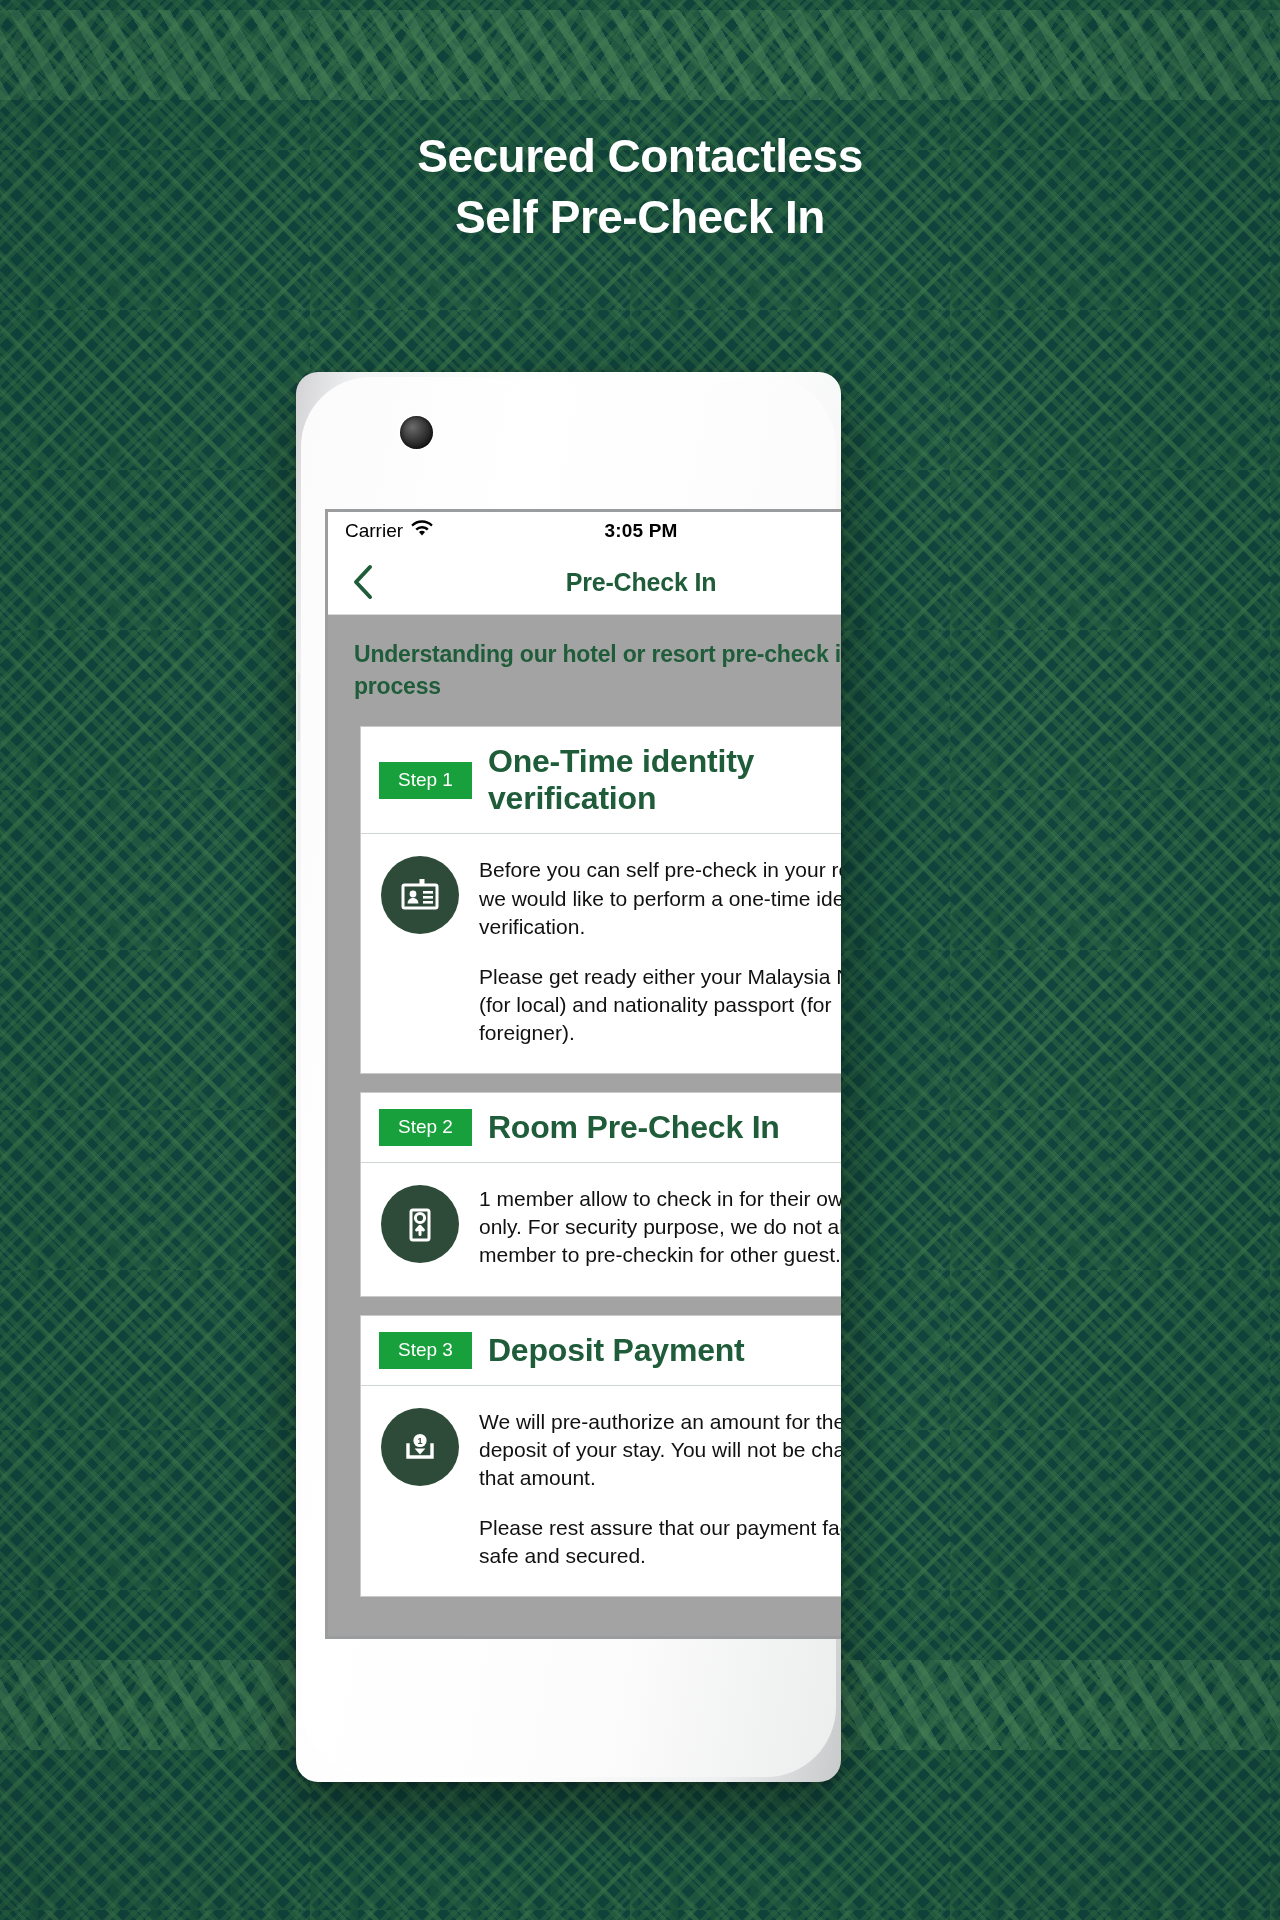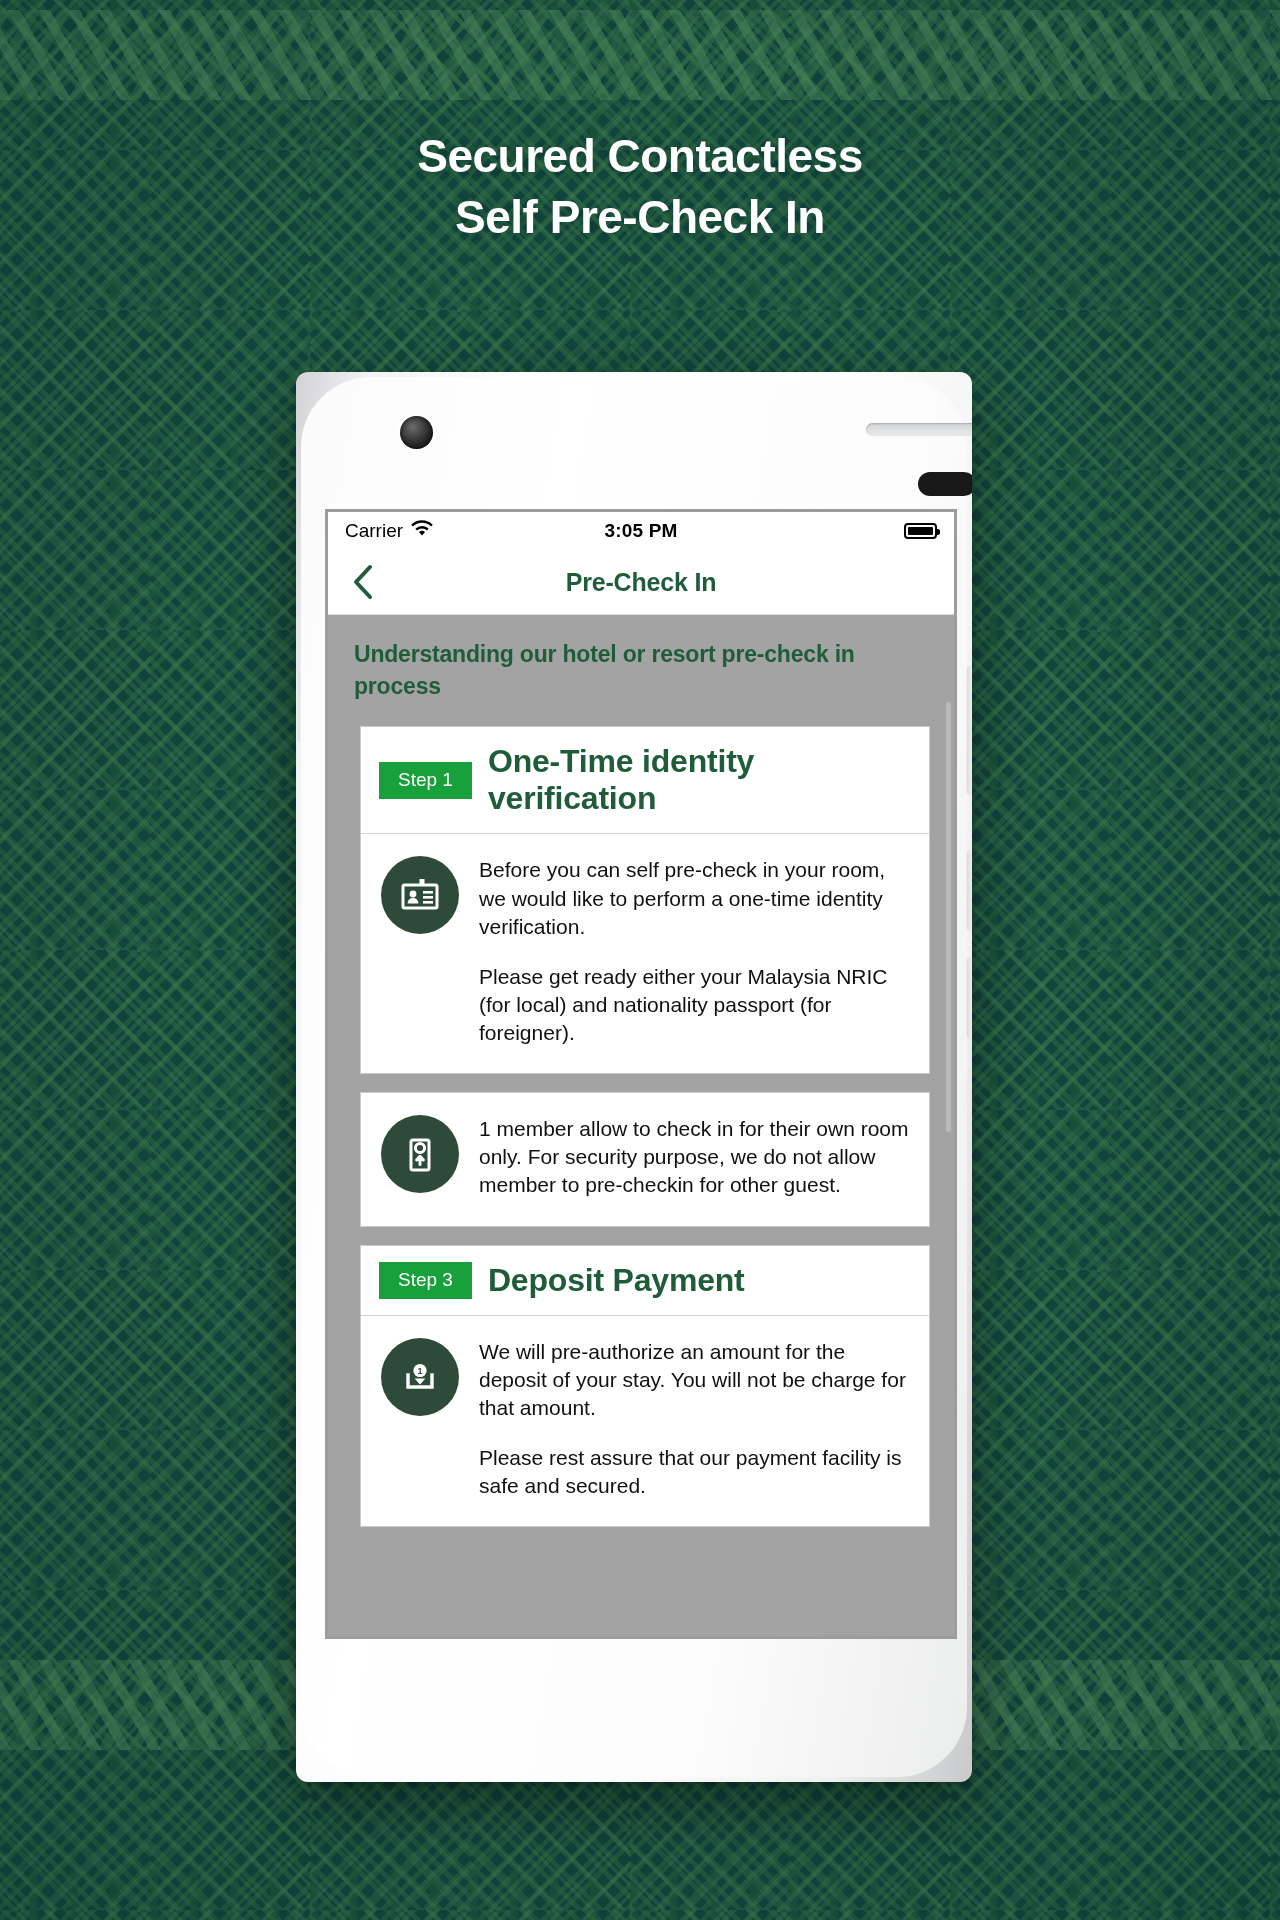--- a/index.html
+++ b/index.html
@@ -85,23 +85,23 @@
     letter-spacing: -0.5px;
     text-shadow: 0 2px 10px rgba(0,40,30,0.35);
   }
   .headline .l2 { display: block; }
 
   
   .phone {
     position: absolute;
     left: 296px;
     top: 372px;
-    width: 676px;
+    width: 545px;
     height: 1410px;
-    border-radius: 12px;
+    border-radius: 22px;
     background: linear-gradient(100deg, #d2d2d4 0%, #f2f3f4 8%, #fdfdfd 26%, #ffffff 55%, #f0f1f2 84%, #c8c9cb 100%);
     box-shadow: 0 26px 60px rgba(0,0,0,0.38), 0 2px 6px rgba(0,0,0,0.25);
     overflow: hidden;
   }
   .phone-inner {
     position: absolute;
     inset: 5px;
     border-radius: 70px;
     background: linear-gradient(100deg, #fbfbfc 0%, #ffffff 30%, #fcfcfd 70%, #eceded 100%);
   }
@@ -374,20 +374,24 @@
             </svg>
           </div>
           <div class="card-text">
             <p>Before you can self pre-check in your room, we would like to perform a one-time identity verification.</p>
             <p>Please get ready either your Malaysia NRIC (for local) and nationality passport (for foreigner).</p>
           </div>
         </div>
       </div>
 
       <div class="card">
+        <div class="card-head">
+          <span class="badge">Step 2</span>
+          <span class="card-title">Room Pre-Check In</span>
+        </div>
         <div class="card-body">
           <div class="icon-circle">
             <svg width="44" height="44" viewBox="0 0 44 44">
               <path d="M15 8h14a2 2 0 0 1 2 2v26a2 2 0 0 1-2 2H15a2 2 0 0 1-2-2V10a2 2 0 0 1 2-2z" fill="none" stroke="#fff" stroke-width="3"></path>
               <circle cx="22" cy="16" r="4.6" fill="none" stroke="#fff" stroke-width="3"></circle>
               <path d="M22 24.5v8M18.6 28l3.4-3.6 3.4 3.6" fill="none" stroke="#fff" stroke-width="3" stroke-linecap="round" stroke-linejoin="round"></path>
             </svg>
           </div>
           <div class="card-text">
             <p>1 member allow to check in for their own room only. For security purpose, we do not allow member to pre-checkin for other guest.</p>

